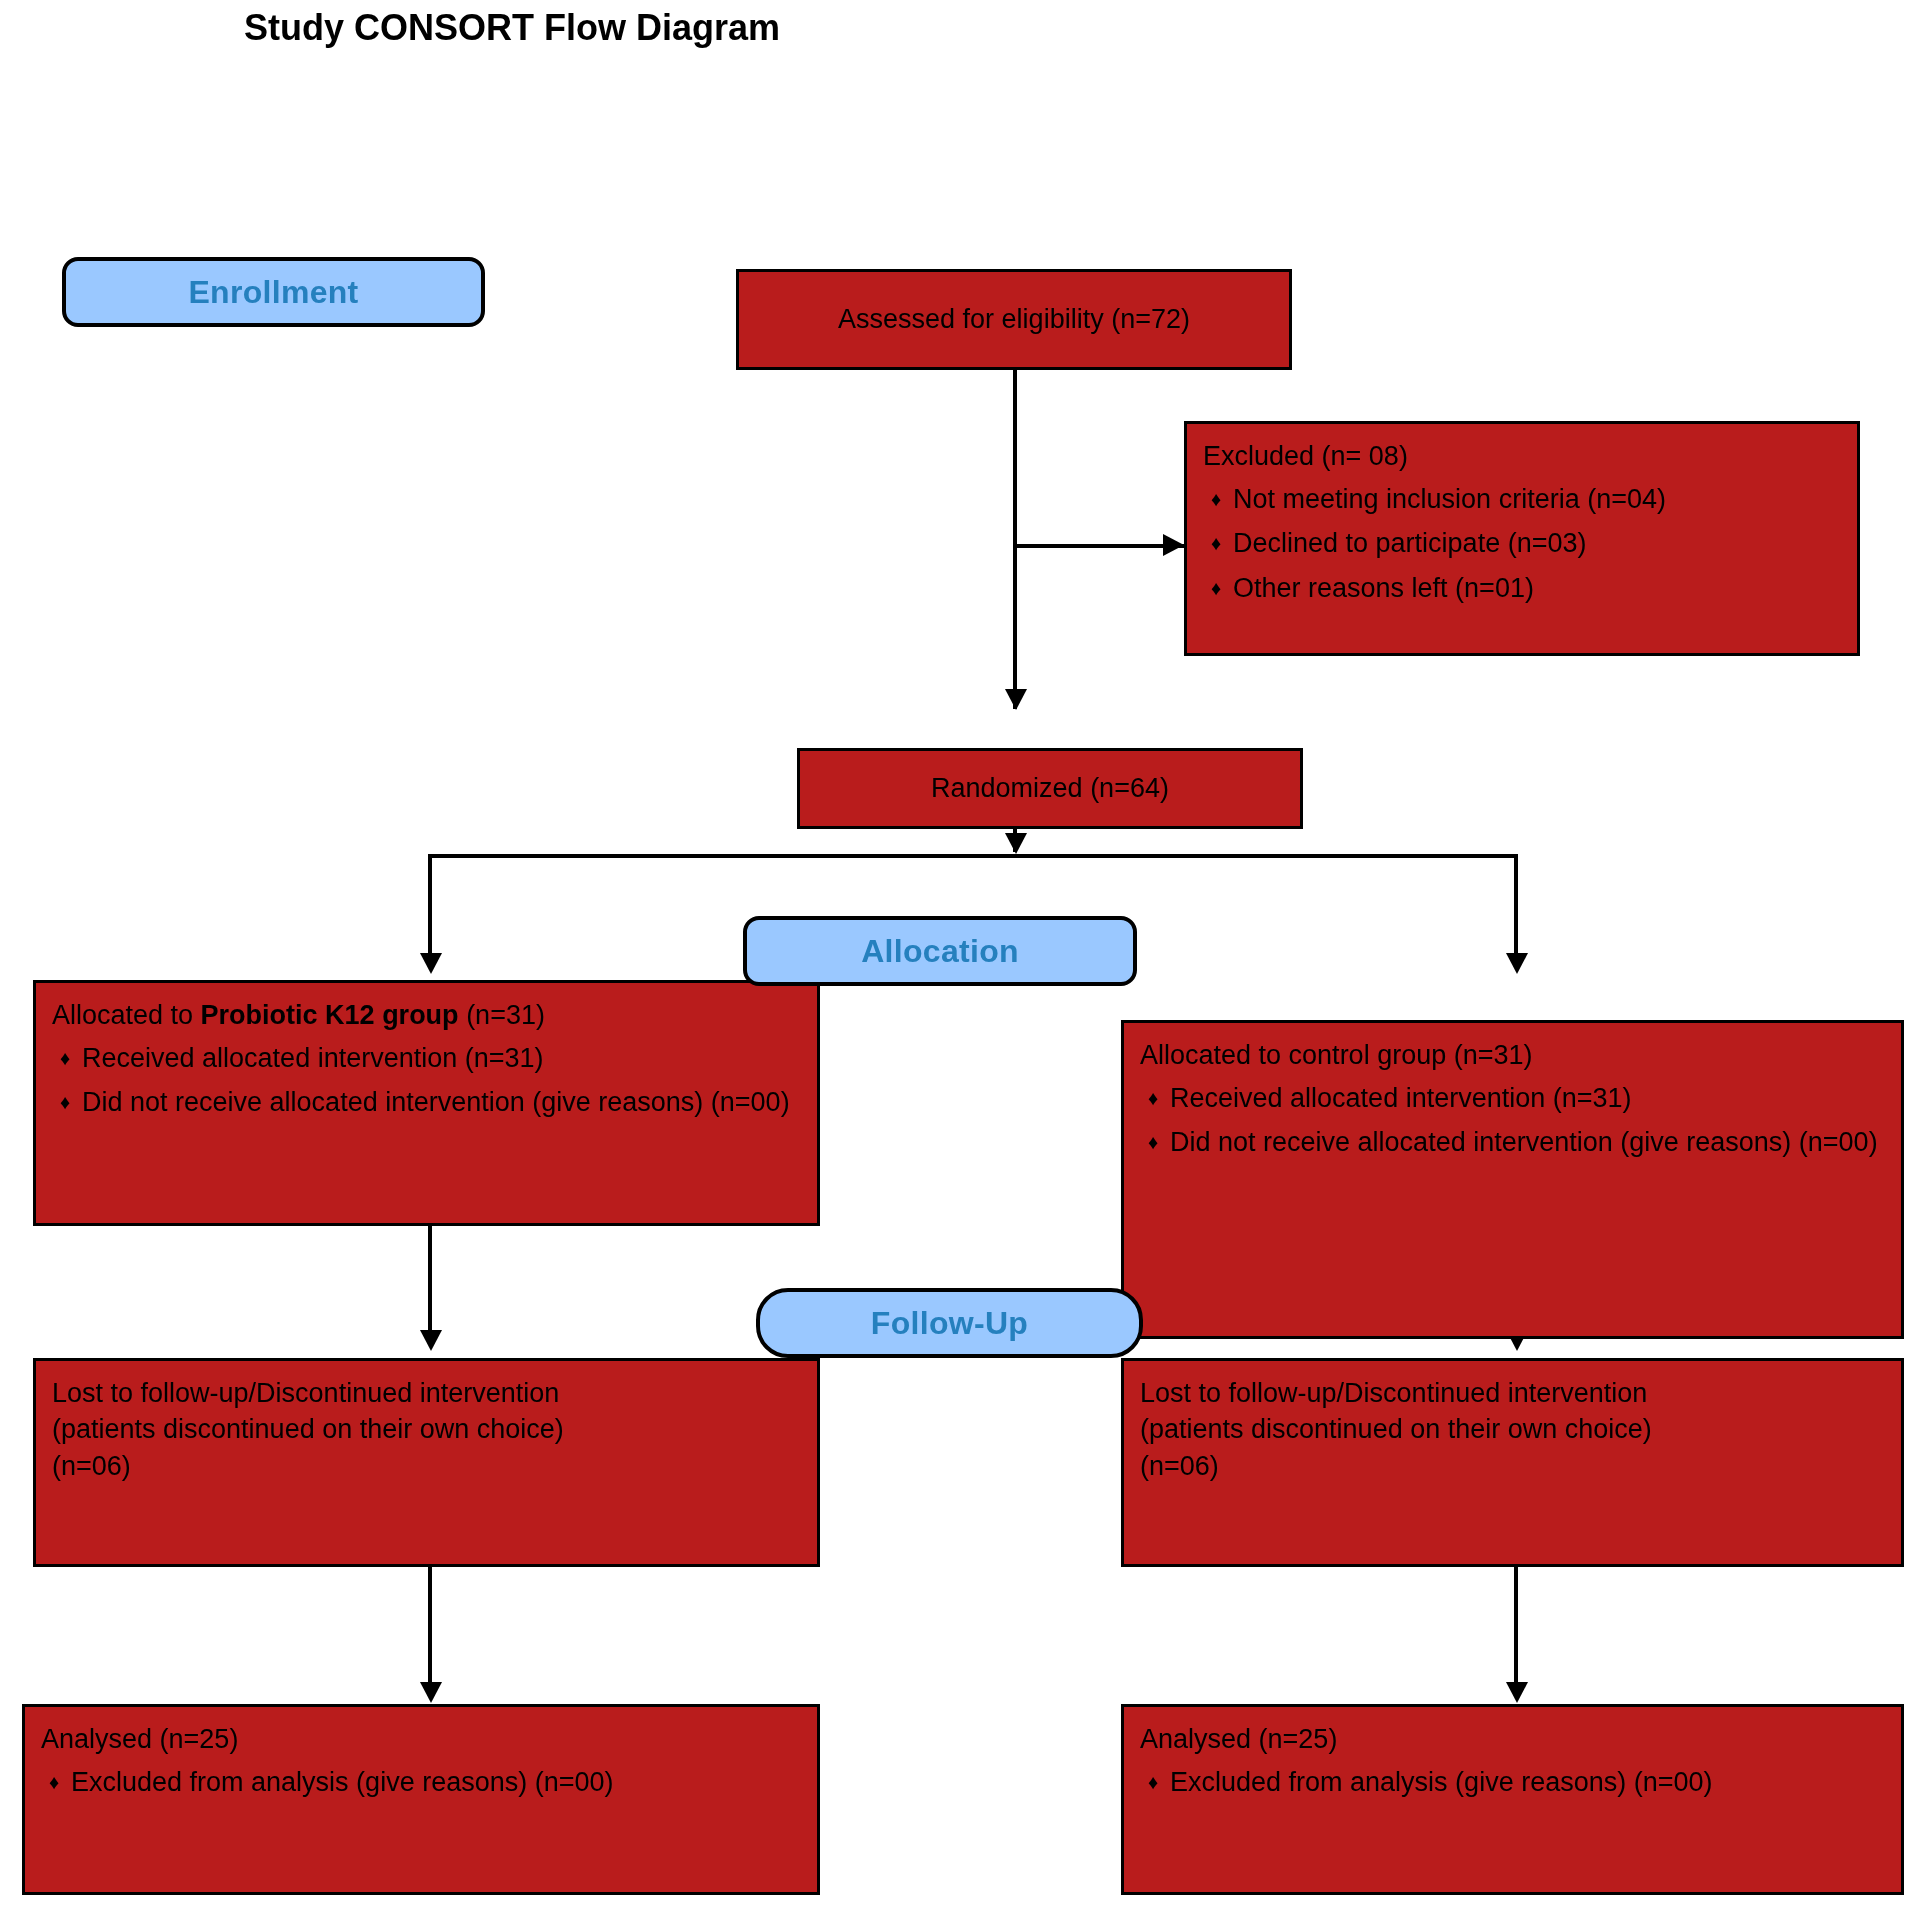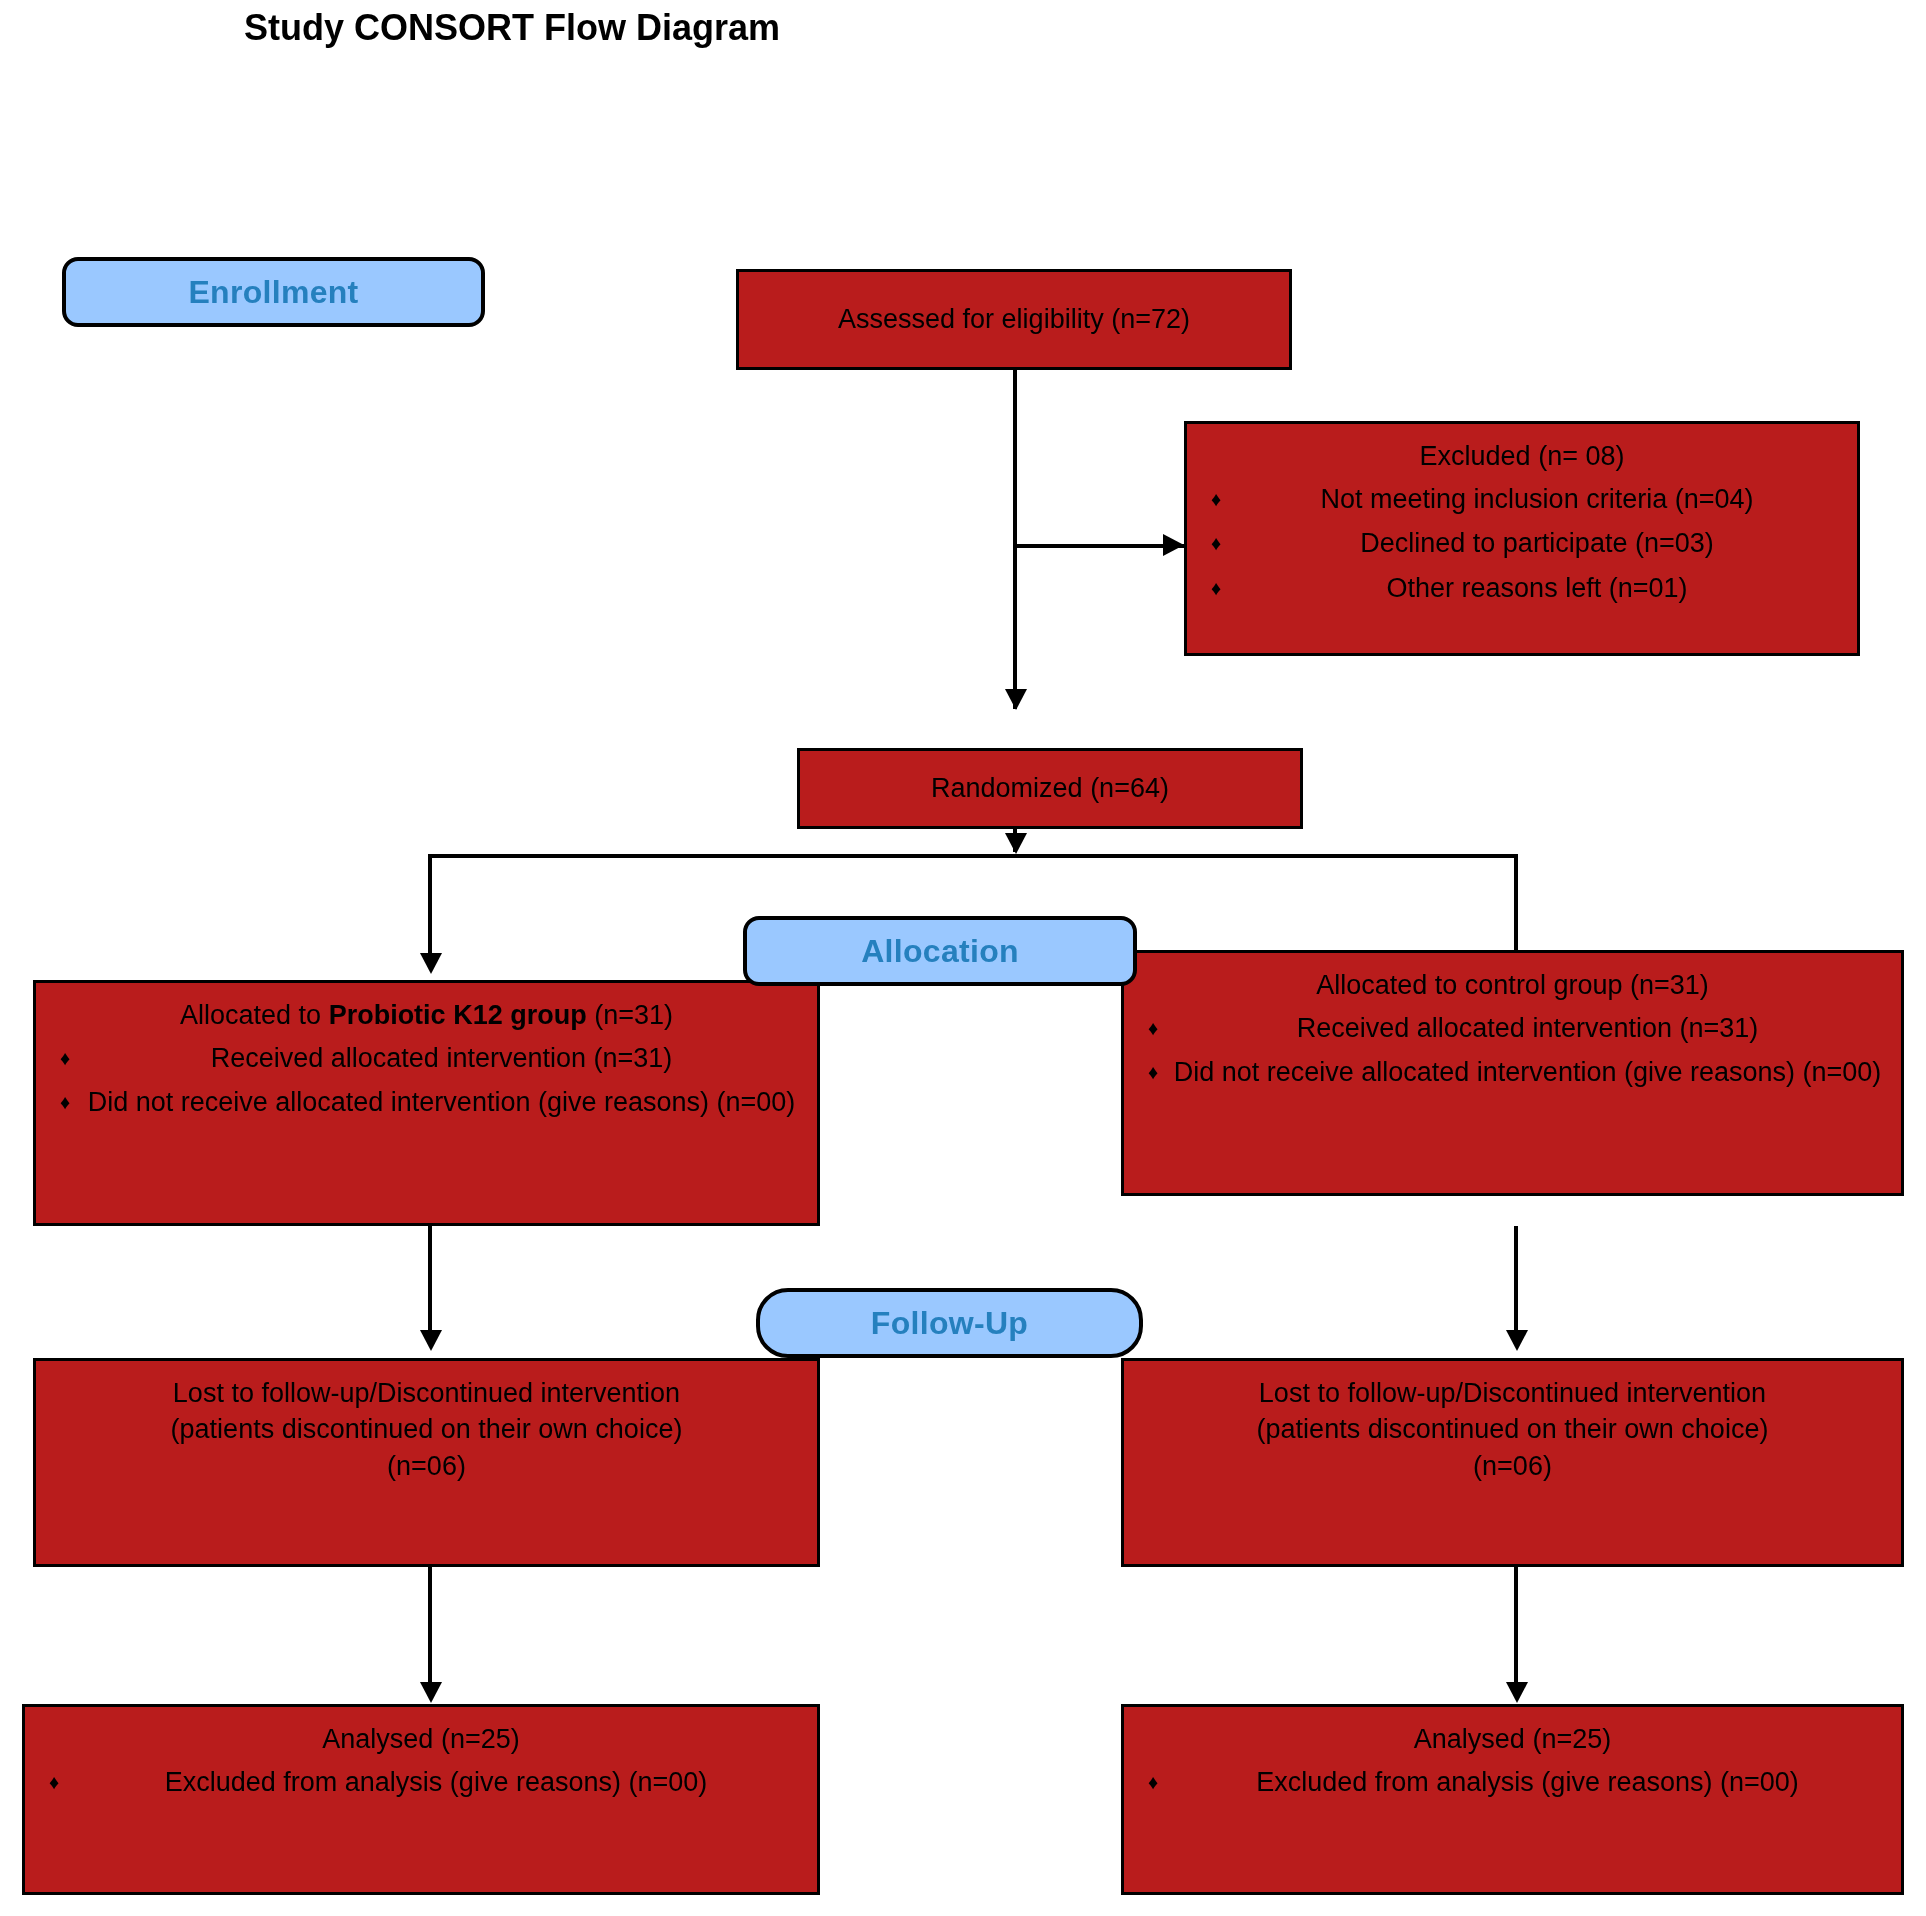--- a/index.html
+++ b/index.html
@@ -56,21 +56,20 @@
     position: absolute;
     background: #b91c1c;
     border: 3.5px solid #000000;
     box-sizing: border-box;
     z-index: 10;
   }
   .box .content {
     padding: 15px 16px 0 16px;
     font-size: 27px;
     line-height: 1.30;
-    text-align: center;
   }
   .box.centered {
     display: flex;
     align-items: center;
     justify-content: center;
   }
   .box.centered .content {
     padding: 0;
     text-align: center;
     font-size: 27px;
@@ -203,21 +202,21 @@
           <span>Received allocated intervention (n=31)</span>
         </li>
         <li>
           <span class="dia">♦</span>
           <span>Did not receive allocated intervention (give reasons) (n=00)</span>
         </li>
       </ul>
     </div>
   </div>
 
-  <div class="box" style="left:1121px; top:950px; width:783px; height:246px;">
+  <div class="box" style="left:1121px; top:1020px; width:783px; height:319px;">
     <div class="content">
       <p class="lead"><span>Allocated to control group (n=31)</span><span class="bold"></span><span></span></p>
       <ul class="bul">
         <li>
           <span class="dia">♦</span>
           <span>Received allocated intervention (n=31)</span>
         </li>
         <li>
           <span class="dia">♦</span>
           <span>Did not receive allocated intervention (give reasons) (n=00)</span>

